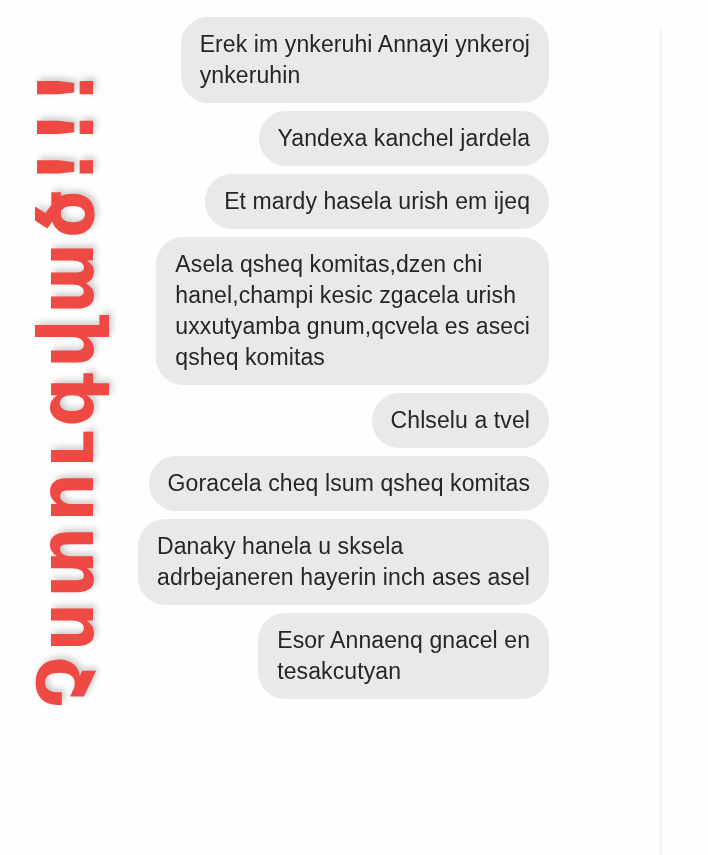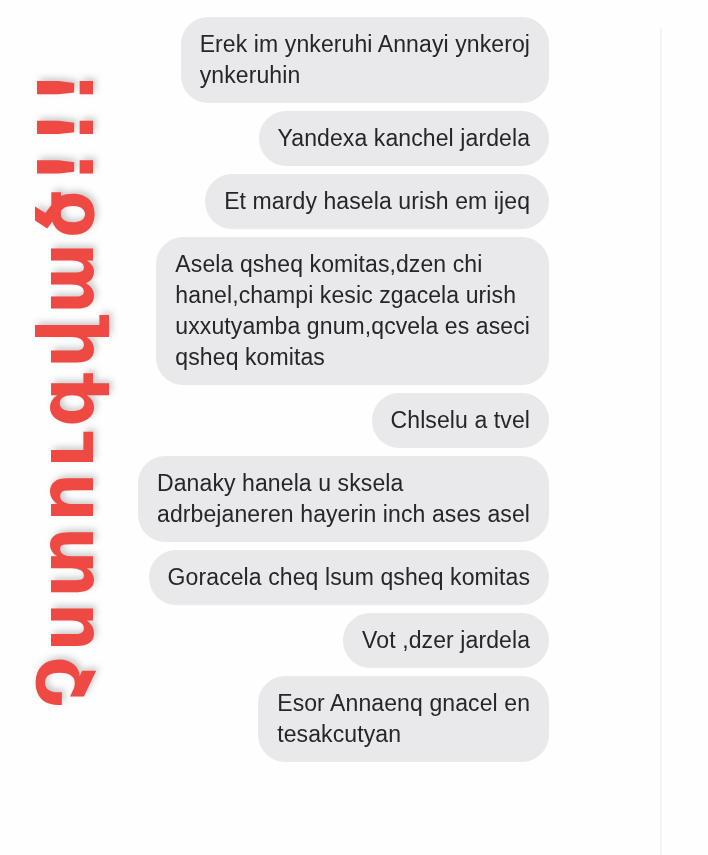--- a/index.html
+++ b/index.html
@@ -73,20 +73,19 @@
   <div class="messages" id="messages">
       <div class="bubble"><span>Erek im ynkeruhi Annayi ynkeroj
 ynkeruhin</span></div>
       <div class="bubble"><span>Yandexa kanchel jardela</span></div>
       <div class="bubble"><span>Et mardy hasela urish em ijeq</span></div>
       <div class="bubble"><span>Asela qsheq komitas,dzen chi
 hanel,champi kesic zgacela urish
 uxxutyamba gnum,qcvela es aseci
 qsheq komitas</span></div>
       <div class="bubble"><span>Chlselu a tvel</span></div>
+      <div class="bubble"><span>Goracela cheq lsum qsheq komitas</span></div>
       <div class="bubble"><span>Danaky hanela u sksela
 adrbejaneren hayerin inch ases asel</span></div>
-      <div class="bubble"><span>Goracela cheq lsum qsheq komitas</span></div>
-      <div class="bubble"><span>Vot ,dzer jardela</span></div>
       <div class="bubble"><span>Esor Annaenq gnacel en
 tesakcutyan</span></div>
     </div>
 </div>
 
 </body></html>

